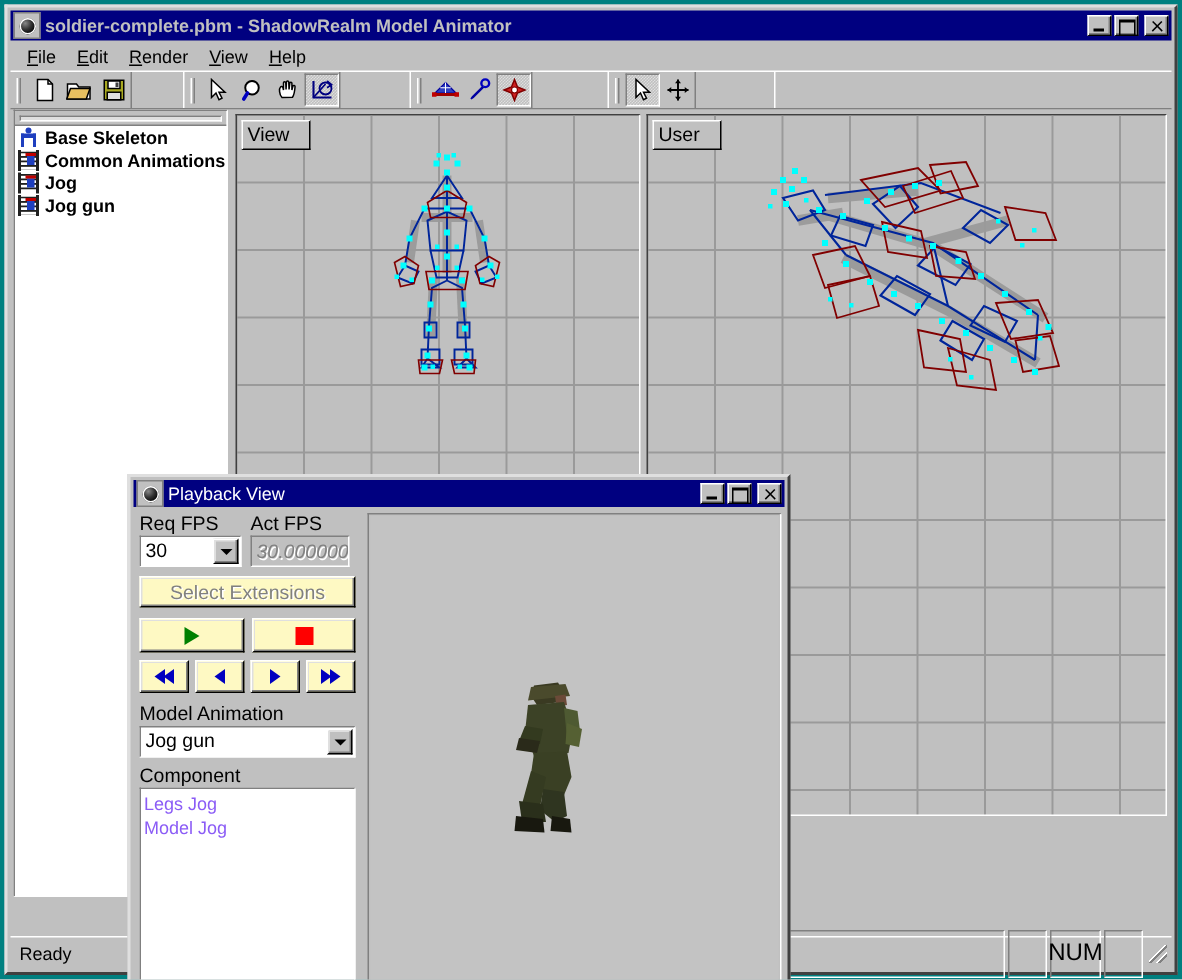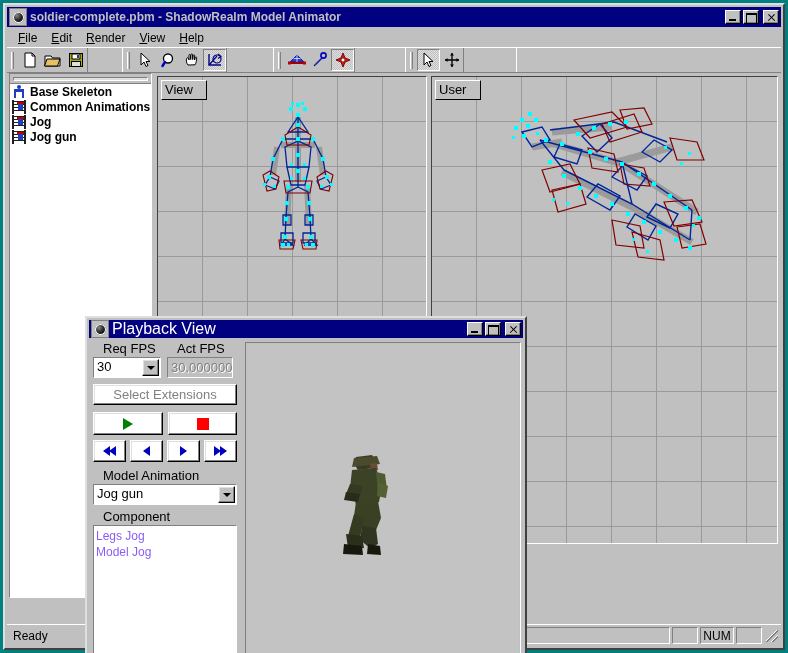--- a/index.html
+++ b/index.html
@@ -276,28 +276,27 @@
     border-right: 2px solid #404040;
     border-bottom: 2px solid #404040;
     box-sizing: border-box;
     z-index: 20;
   }
   .dlg-title {
     position:absolute; left:2px; top:2px; width: 434px; height: 18px;
     background: #000080;
     display:flex; align-items:center;
   }
-  .dlg-title .title-text { font-weight: normal; color: #ffffff; font-size: 16px;}
+  .dlg-title .title-text { font-weight: normal; color: #ffffff; font-size: 12px;}
   .dlg-body {
     position:absolute; left:2px; top: 22px; right:2px; bottom:2px;
   }
   .fieldlabel {
     font-size: 13px; color:#000; line-height: 14px;
     white-space: nowrap;
-    margin-left: 10px;
   }
   .combo {
     display:flex; align-items:stretch;
     background:#ffffff;
     border-top: 1px solid #808080;
     border-left: 1px solid #808080;
     border-right: 1px solid #ffffff;
     border-bottom: 1px solid #ffffff;
     box-sizing: border-box;
     position: relative;
@@ -325,24 +324,24 @@
     background:#c0c0c0;
     border-top: 1px solid #808080;
     border-left: 1px solid #808080;
     border-right: 1px solid #ffffff;
     border-bottom: 1px solid #ffffff;
     box-sizing:border-box;
     font-size: 13px;
     color:#808080;
     text-shadow: 1px 1px 0 #ffffff;
     padding: 1px 0 0 3px;
-    overflow:hidden; white-space:nowrap;
+    overflow:hidden; white-space:nowrap;font-style:italic;
   }
   .btn {
-    background: #ffffff;
+    background: #fef9c3;
     border-top: 1px solid #ffffff;
     border-left: 1px solid #ffffff;
     border-right: 1px solid #000000;
     border-bottom: 1px solid #000000;
     box-shadow: inset -1px -1px 0 #808080, inset 1px 1px 0 #dfdfdf;
     box-sizing:border-box;
     display:flex; align-items:center; justify-content:center;
     font-size: 13px; color:#000;
   }
   .btn.disabled {
@@ -386,29 +385,29 @@
     border-top: 1px solid #ffffff;
     box-sizing: border-box;
     display:flex; align-items:center;
     padding: 0 2px;
   }
   .status-main {
     flex: 1;
     font-size: 12px; color:#000; padding-left: 4px;
   }
   .status-cell {
-    height: 17px;
+    height: 32px;
     margin-left: 2px;
     border-top: 1px solid #808080;
     border-left: 1px solid #808080;
     border-right: 1px solid #ffffff;
     border-bottom: 1px solid #ffffff;
     box-sizing: border-box;
     display:flex; align-items:center; justify-content:center;
-    font-size: 12px; color:#000;
+    font-size: 16px; color:#000;
   }
   .grip-corner {
     width: 14px; height: 14px; margin-left: 3px;
     position: relative;
   }
   .grip-corner::before {
     content:"";
     position:absolute; right:1px; bottom:1px; width:12px; height:12px;
     background-image:
       linear-gradient(135deg, transparent 0 42%, #ffffff 42% 50%, #808080 50% 58%, transparent 58%),

